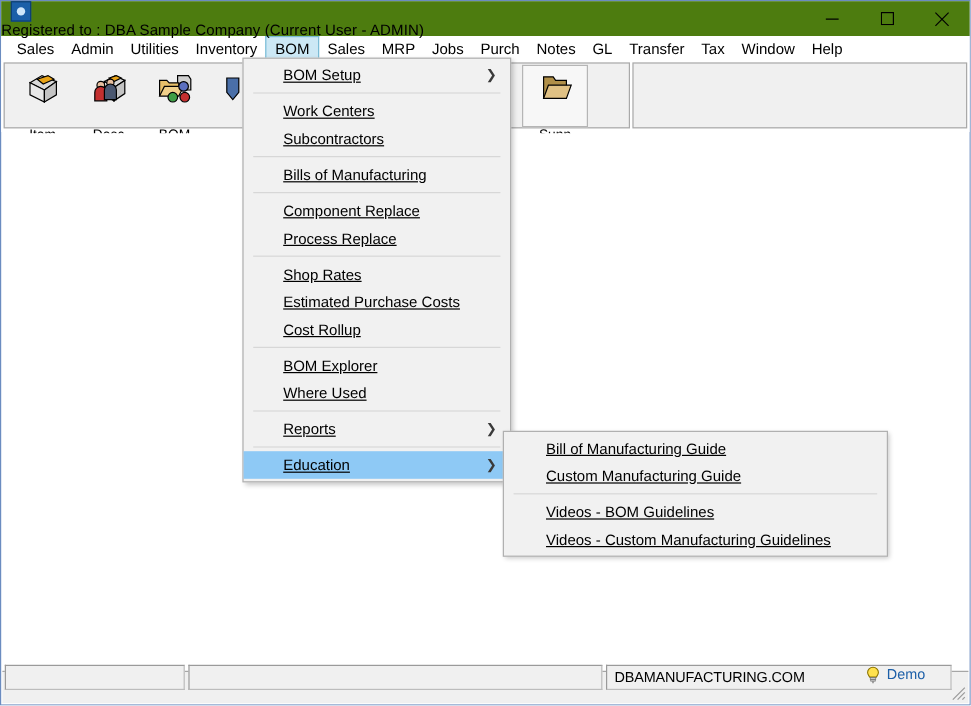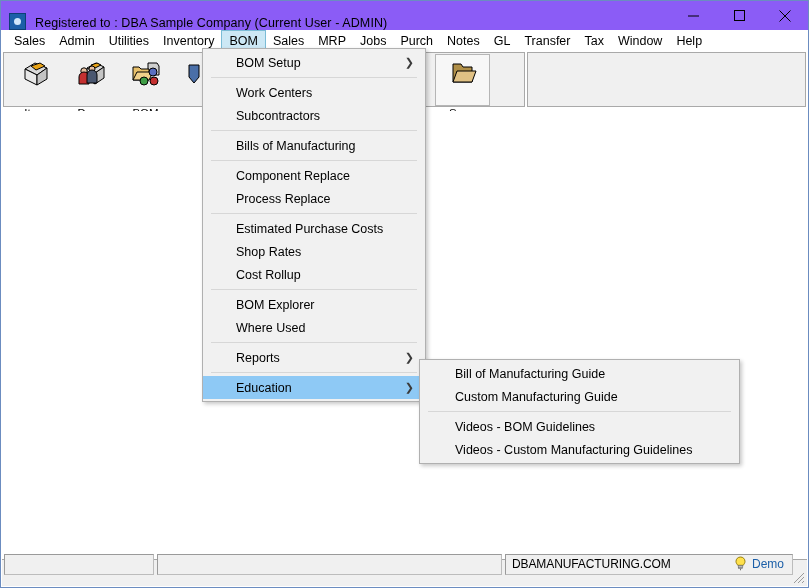--- a/index.html
+++ b/index.html
@@ -20,24 +20,25 @@
     height: 588px;
     box-sizing: border-box;
     border: 1px solid #6b8cc0;
     background: #ffffff;
   }
 
   
   #title-bar {
     position: relative;
     height: 29px;
-    background: #8b5cf6;
-    display: flex;
-    align-items: flex-end;
-    box-sizing: border-box;
+    background: #4d7c0f;
+    display: flex;
+    align-items: flex-start;
+    box-sizing: border-box;
+    flex-direction: column;
   }
   #app-icon {
     width: 17px;
     height: 17px;
     margin-left: 8px;
     margin-right: 9px;
     background: #1b5fa8;
     border: 1px solid #0d3f76;
     box-sizing: border-box;
     position: relative;
@@ -205,23 +206,22 @@
     justify-content: flex-start;
     position: relative;
     margin-right: 14px;
   }
   #status-url {
     font-size: 12px;
     letter-spacing: -0.1px;
   }
   #status-demo-group {
     position: absolute;
-    right: 8px;
-    display: flex;
-    align-items: center;
+    right: 21px;
+    display: flex;
     gap: 5px;
   }
   #status-demo-label {
     color: #1c5fa8;
     font-size: 12px;
   }
   #resize-grip {
     position: absolute;
     right: 2px;
     bottom: 2px;
@@ -254,20 +254,21 @@
     position: relative;
     height: 23px;
     display: flex;
     align-items: center;
     padding-left: 33px;
     padding-right: 10px;
     font-size: 12.5px;
     color: #000000;
     white-space: nowrap;
     box-sizing: border-box;
+    text-decoration: underline;
   }
   #education-submenu .menu-item { padding-left: 35px; }
   .menu-item.highlighted {
     background: #8ec9f5;
   }
   .menu-arrow {
     position: absolute;
     right: 11px;
     top: 0;
     height: 23px;
@@ -430,24 +431,24 @@
     </div>
     <div class="menu-separator"></div>
     <div class="menu-item">
       <span>Component Replace</span>
     </div>
     <div class="menu-item">
       <span>Process Replace</span>
     </div>
     <div class="menu-separator"></div>
     <div class="menu-item">
+      <span>Shop Rates</span>
+    </div>
+    <div class="menu-item">
       <span>Estimated Purchase Costs</span>
-    </div>
-    <div class="menu-item">
-      <span>Shop Rates</span>
     </div>
     <div class="menu-item">
       <span>Cost Rollup</span>
     </div>
     <div class="menu-separator"></div>
     <div class="menu-item">
       <span>BOM Explorer</span>
     </div>
     <div class="menu-item">
       <span>Where Used</span>

